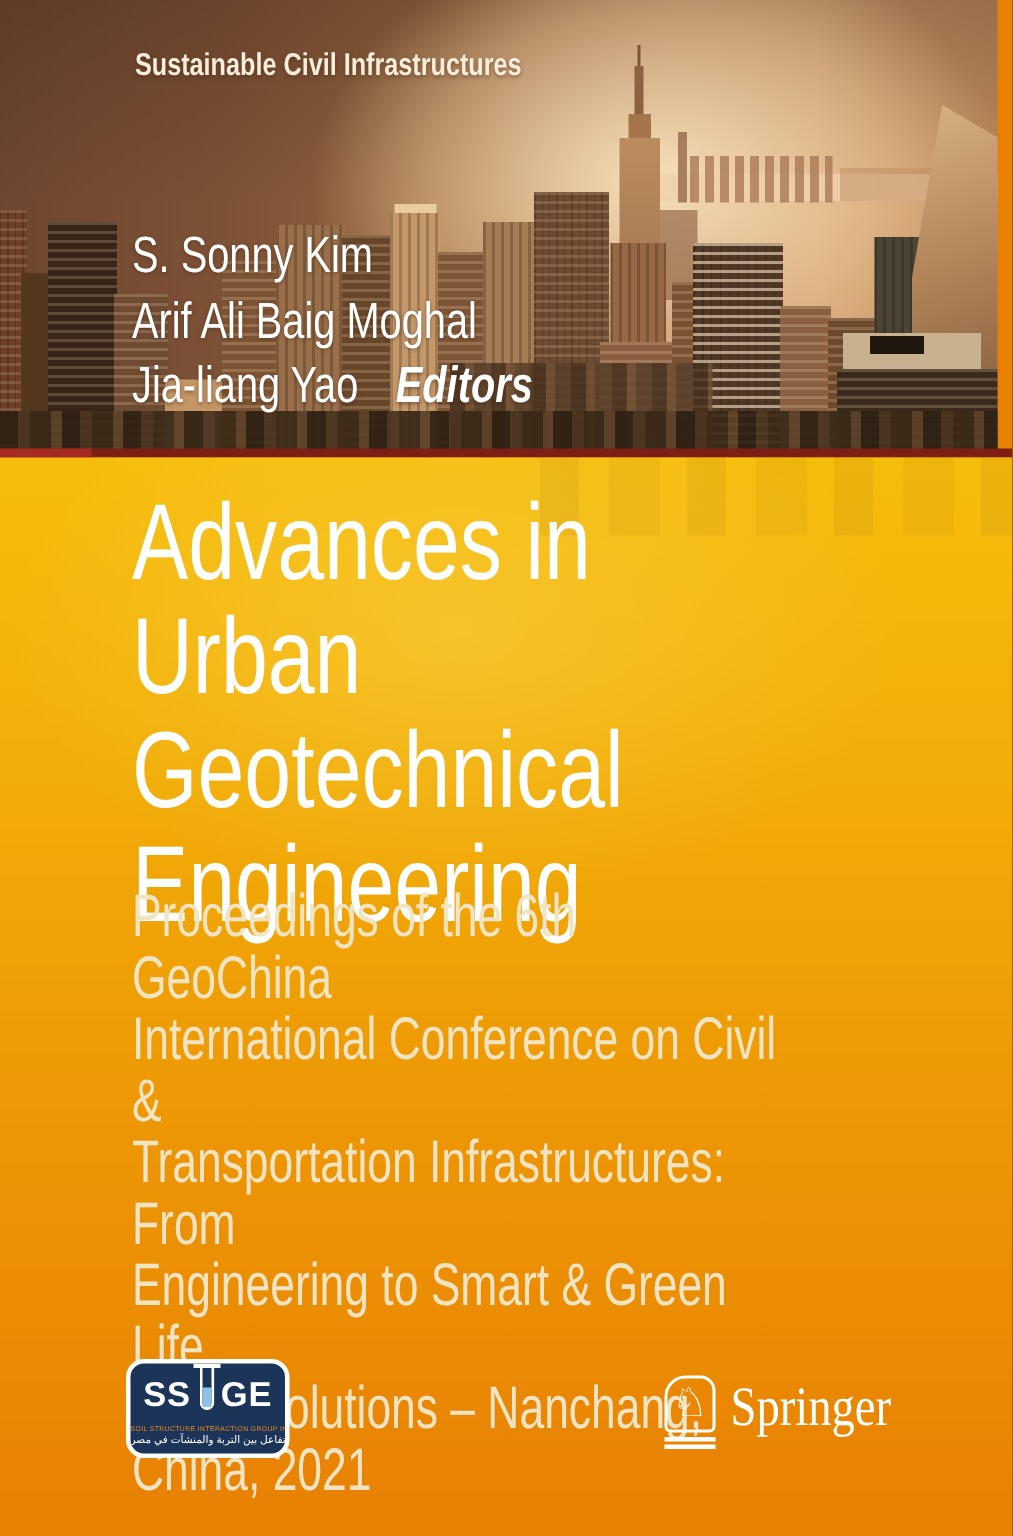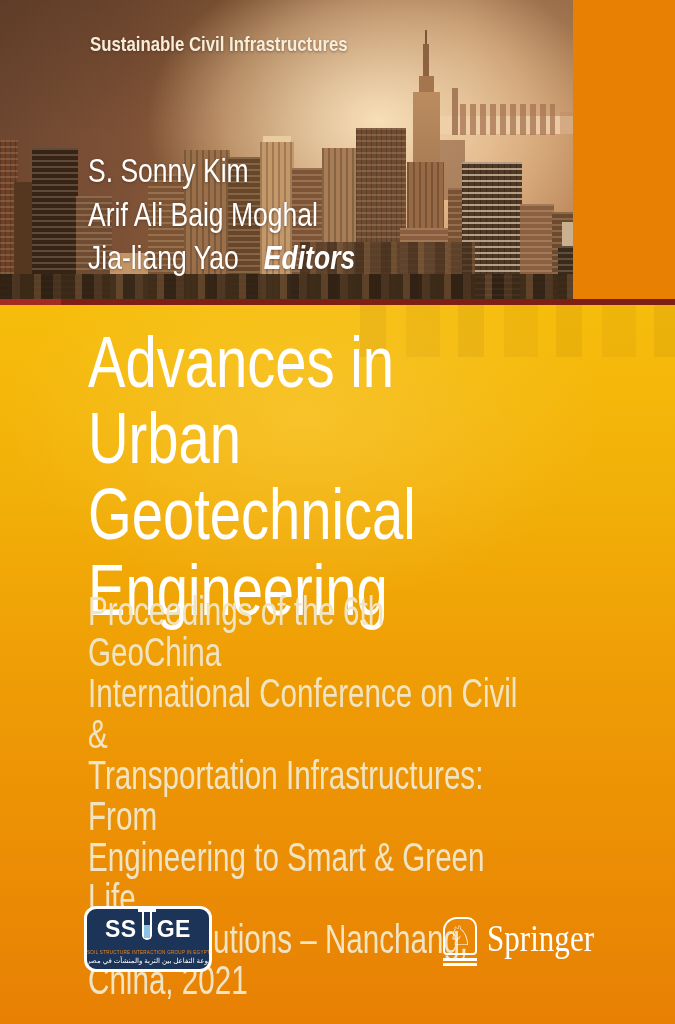--- a/index.html
+++ b/index.html
@@ -1,20 +1,20 @@
 <!DOCTYPE html>
 <html><head>
 <meta charset="utf-8">
 <style>
   html,body{margin:0;padding:0;}
   body{font-family:"Liberation Sans",sans-serif;background:#222;}
   .cover{position:relative;width:675px;height:1024px;overflow:hidden;background:#e88004;}
   .box{position:absolute;}
   
-  .photo{position:absolute;left:0;top:0;width:573px;height:300px;overflow:hidden;
+  .photo{position:absolute;left:0;top:0;width:665px;height:300px;overflow:hidden;
     background:
       radial-gradient(ellipse 320px 230px at 66% 40%, rgba(250,228,190,.95), rgba(244,208,162,.45) 48%, rgba(244,208,162,0) 72%),
       linear-gradient(to bottom, rgba(55,32,18,.28), rgba(55,32,18,0) 45%),
       linear-gradient(to right, #6e4730 0%, #7d5136 22%, #96663f 45%, #b8855a 65%, #cd9a6c 82%, #bf8c5f 100%);}
   .bld{position:absolute;bottom:0;}
   .win-h{background-image:repeating-linear-gradient(to bottom, rgba(255,228,190,.20) 0 2px, rgba(0,0,0,0) 2px 6px);}
   .win-v{background-image:repeating-linear-gradient(to right, rgba(0,0,0,.20) 0 2px, rgba(0,0,0,0) 2px 6px);}
   .grid{background-image:repeating-linear-gradient(to bottom, rgba(255,228,190,.16) 0 2px, rgba(0,0,0,0) 2px 6px),
         repeating-linear-gradient(to right, rgba(0,0,0,.18) 0 1px, rgba(0,0,0,0) 1px 5px);}
   .lit-grid{background-image:repeating-linear-gradient(to bottom, rgba(243,223,192,.62) 0 2px, rgba(0,0,0,0) 2px 6px),
@@ -30,21 +30,21 @@
   .panel{left:0;top:305px;width:675px;height:719px;
     background:
       radial-gradient(ellipse 430px 260px at 45% 16%, rgba(255,226,120,.30), rgba(255,226,120,0) 70%),
       linear-gradient(180deg,#f6bd0c 0%,#f2b108 24%,#ee9a05 56%,#e88004 100%);}
   .panel-ghost{left:360px;top:305px;width:315px;height:52px;
     background:repeating-linear-gradient(to right, rgba(110,62,8,.08) 0 26px, rgba(110,62,8,0) 26px 46px, rgba(110,62,8,.06) 46px 80px, rgba(110,62,8,0) 80px 98px);}
   
   .title{left:88px;top:324px;color:#fff;font-size:72px;line-height:76px;transform:scaleX(.78);transform-origin:left top;}
   .subtitle{left:88px;top:591px;color:#f1e4c3;font-size:40px;line-height:41px;transform:scaleX(.74);transform-origin:left top;}
   
-  .ssige{left:84px;top:906px;width:128px;height:66px;box-sizing:border-box;background:#1c3458;
+  .ssige{left:84px;top:906px;width:109px;height:66px;box-sizing:border-box;background:#1c3458;
     border:3px solid #fff;border-radius:12px;overflow:hidden;}
   .ssige-row{position:absolute;left:0;top:7px;width:100%;display:flex;justify-content:center;gap:20px;
     color:#fff;font-weight:bold;font-size:23px;line-height:26px;letter-spacing:.5px;}
   .tube{position:absolute;left:50%;top:0;width:10px;height:31px;margin-left:-6px;box-sizing:border-box;
     border:2px solid #fff;border-top:none;border-radius:0 0 5px 5px;background:transparent;}
   .tube .liquid{position:absolute;left:0;bottom:0;width:100%;height:13px;background:#8cc3e4;}
   .tube-rim{position:absolute;left:50%;top:0;width:18px;height:3px;margin-left:-10px;background:#fff;}
   .ssige-tagline{position:absolute;left:0;bottom:14px;width:100%;text-align:center;
     font-size:4.5px;line-height:5px;color:#f08a1e;letter-spacing:.3px;white-space:nowrap;}
   .ssige-arabic{position:absolute;left:0;bottom:4px;width:100%;text-align:center;

